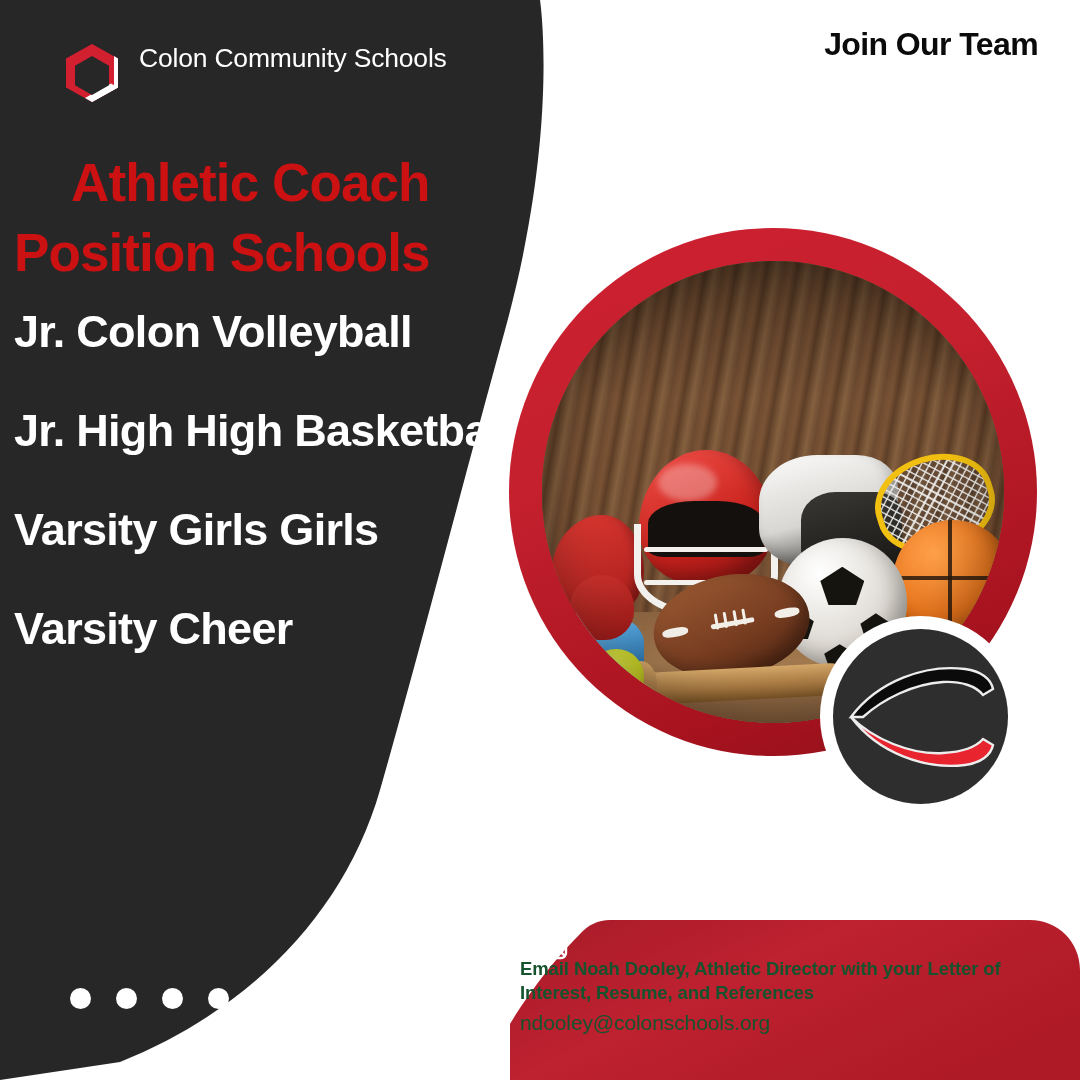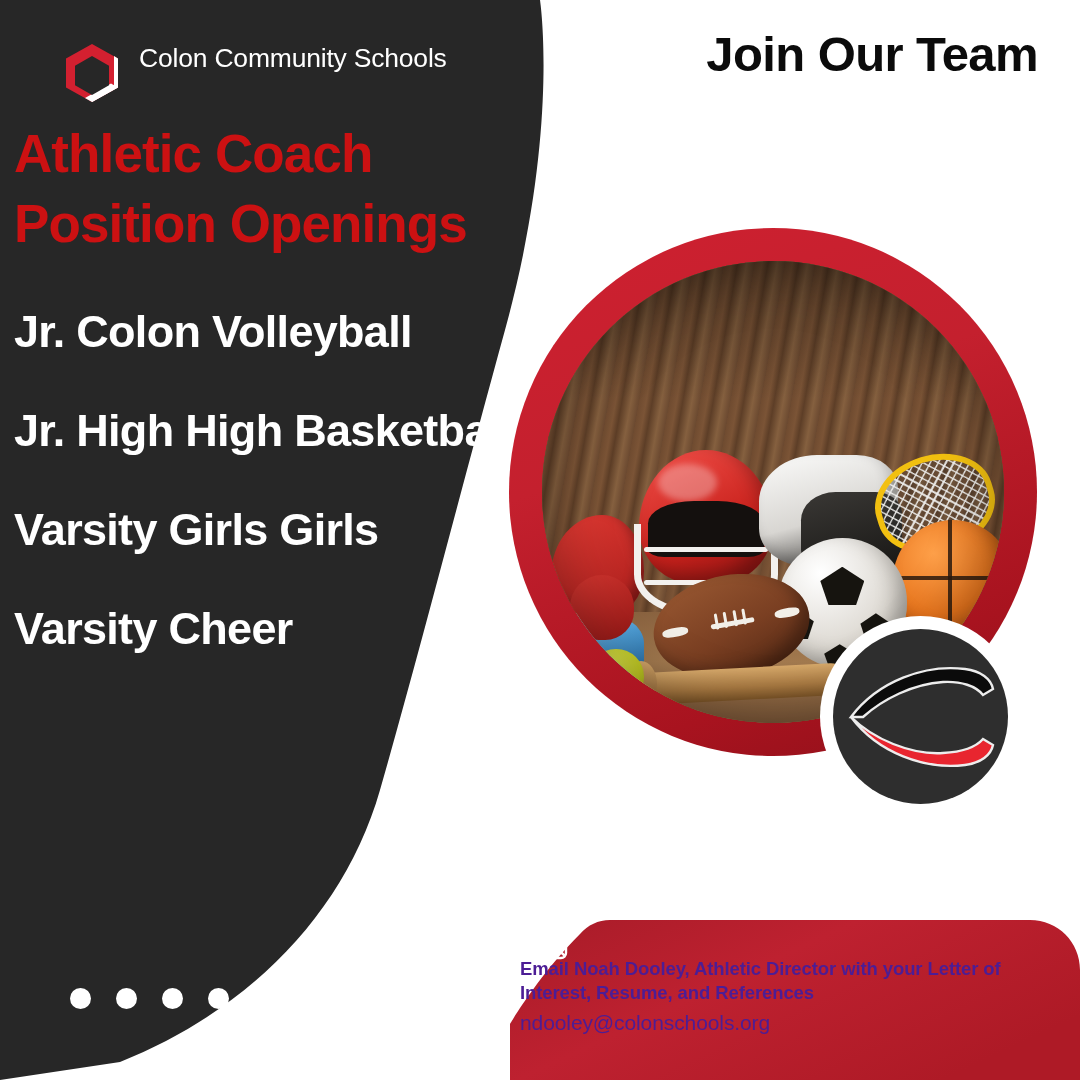--- a/index.html
+++ b/index.html
@@ -24,29 +24,29 @@
   }
   .brand-mark{width:56px;height:60px;flex:none;display:block;}
   .brand-name{
     color:#ffffff;font-size:26.5px;letter-spacing:-.2px;
     font-weight:400;white-space:nowrap;
   }
 
   
   .join-title{
     position:absolute;right:42px;top:26px;z-index:6;
-    color:#0b0b0b;font-size:49px;font-weight:700;letter-spacing:-.6px;
+    color:#0b0b0b;font-size:32px;font-weight:700;letter-spacing:-.6px;
     white-space:nowrap;
   }
 
   
   .headline{
-    position:absolute;left:14px;top:119px;z-index:6;
+    position:absolute;left:14px;top:148px;z-index:6;
     color:#CC1112;font-size:53px;font-weight:700;line-height:1.32;
-    letter-spacing:-.9px;max-width:600px;
+    letter-spacing:-.9px;max-width:600px;text-align:right;
   }
   .headline span{display:block;}
 
   
   .positions{position:absolute;left:14px;top:305px;z-index:6;width:520px;}
   .pos{
     color:#ffffff;font-weight:700;font-size:45px;line-height:1.18;
     letter-spacing:-.7px;margin:0 0 46px 0;
   }
   .pos:last-child{margin-bottom:17px;}
@@ -150,21 +150,21 @@
   
   .contact{
     position:absolute;left:510px;top:914px;width:570px;height:166px;z-index:4;
   }
   .contact svg{position:absolute;left:0;top:0;}
   .contact-body{
     position:absolute;left:0;top:0;width:570px;height:166px;
     display:flex;align-items:center;gap:22px;padding-left:10px;box-sizing:border-box;
   }
   .env-icon{width:58px;height:46px;flex:none;}
-  .contact-text{color:#4c1d95;padding-right:14px;}
+  .contact-text{color:#14532d;padding-right:14px;}
   .contact-lead{font-size:18.5px;font-weight:700;line-height:1.34;letter-spacing:-.1px;}
   .contact-email{font-size:21px;font-weight:400;line-height:1.4;margin-top:2px;letter-spacing:-.1px;}
 </style>
 </head>
 <body>
 
 <div class="poster">
 
   <div class="dark-panel">
     <svg viewBox="0 0 700 1080" xmlns="http://www.w3.org/2000/svg" aria-hidden="true">
@@ -179,21 +179,21 @@
       <path d="M54 44.5 L28 59 L21 55.1 L47 40.6 Z" fill="#FFFFFF"></path>
       <path d="M28 13 L45 22.8 L45 42.2 L28 52 L11 42.2 L11 22.8 Z" fill="#272727"></path>
     </svg>
     <div class="brand-name">Colon Community Schools</div>
   </div>
 
   <div class="join-title">Join Our Team</div>
 
   <div class="headline">
     <span>Athletic Coach</span>
-    <span>Position Openings</span>
+    <span>Position Schools</span>
   </div>
 
   <div class="positions">
     <div class="pos">Jr. Colon Volleyball</div>
     <div class="pos">Jr. High High Basketball</div>
     <div class="pos">Varsity Girls Girls</div>
     <div class="pos">Varsity Cheer</div>
   </div>
 
   <div class="dots">

